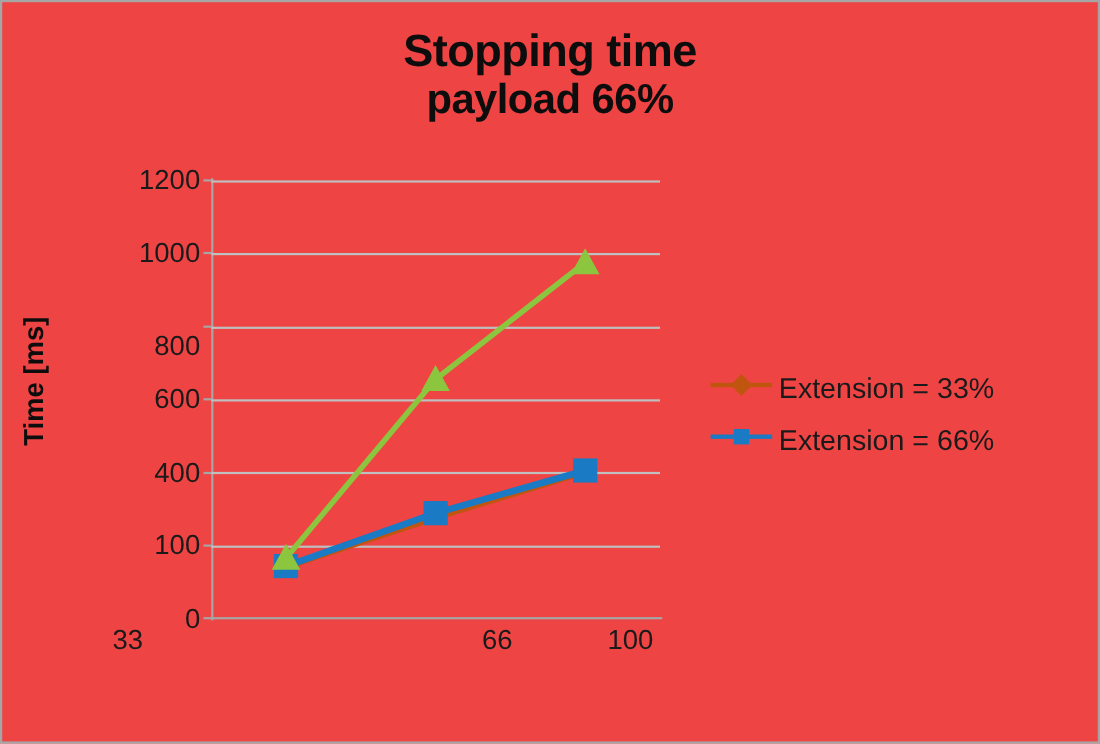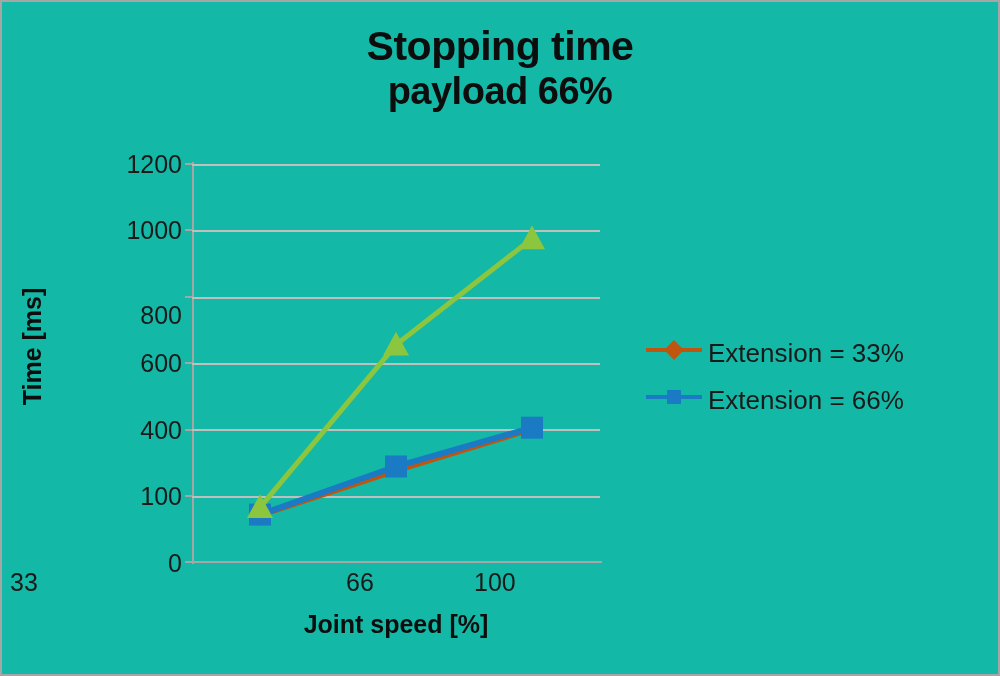--- a/index.html
+++ b/index.html
@@ -13,21 +13,21 @@
     font-family: "Liberation Sans", sans-serif;
     overflow: hidden;
   }
   #chart-frame {
     position: absolute;
     left: 0;
     top: 0;
     width: 996px;
     height: 672px;
     border: 2px solid #a6a6a6;
-    background: #14b8a6;
+    background: #ef4444;
     box-sizing: content-box;
   }
   #title-block {
     position: absolute;
     left: 0;
     top: 22px;
     width: 996px;
     text-align: center;
   }
   #chart-title {
@@ -95,21 +95,21 @@
     position: absolute;
     left: 95px;
     top: 0;
     width: 85px;
     height: 676px;
   }
   .x-tick-label {
     position: absolute;
     top: 566px;
     width: 120px;
-    text-align: left;
+    text-align: right;
     font-size: 25px;
     color: #1a1a1a;
   }
   #x-axis-title {
     position: absolute;
     left: 190px;
     top: 608px;
     width: 408px;
     text-align: center;
     font-size: 25px;
@@ -252,21 +252,20 @@
             <polygon points="340.0,61.6 353.0,85.3 327.0,85.3" fill="#8cc63f"></polygon>
           </g>
         </g>
     </svg>
   </div>
 
   <div class="x-tick-label" style="left:8px">33</div>
   <div class="x-tick-label" style="left:344px">66</div>
   <div class="x-tick-label" style="left:472px">100</div>
 
-  <div id="x-axis-title">Joint speed [%]</div>
 
   <div id="legend">
     <div class="legend-item">
       <span class="legend-swatch">
         <span class="swatch-line" style="background: rgb(192, 85, 15);"></span>
         <span class="swatch-marker marker-diamond" style="background: rgb(192, 85, 15);"></span>
       </span>
       <span class="legend-label">Extension = 33%</span>
     </div>
     <div class="legend-item">

